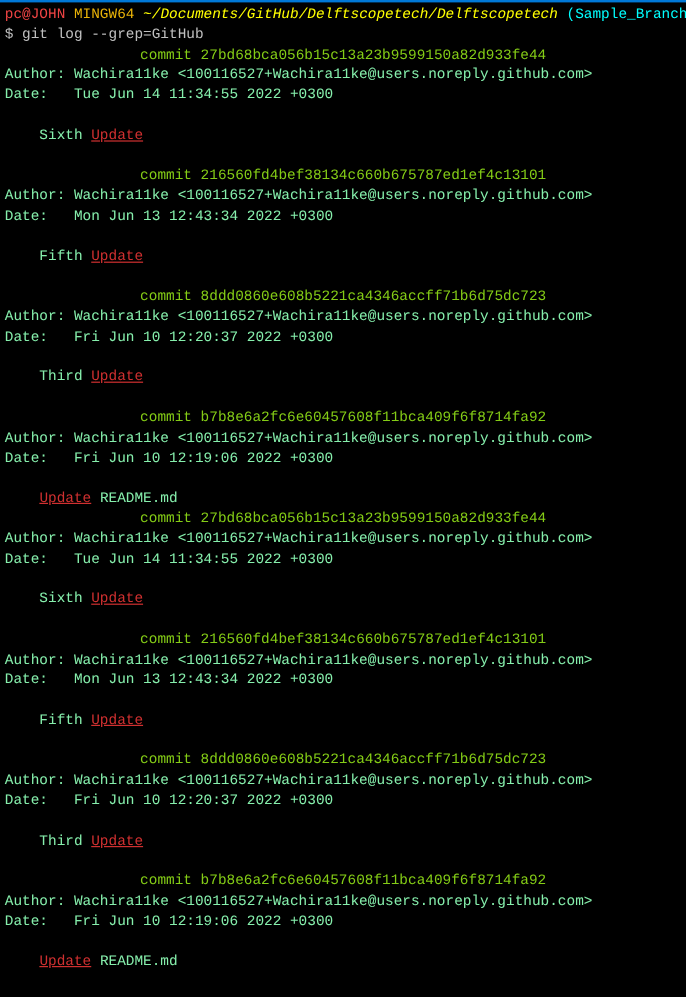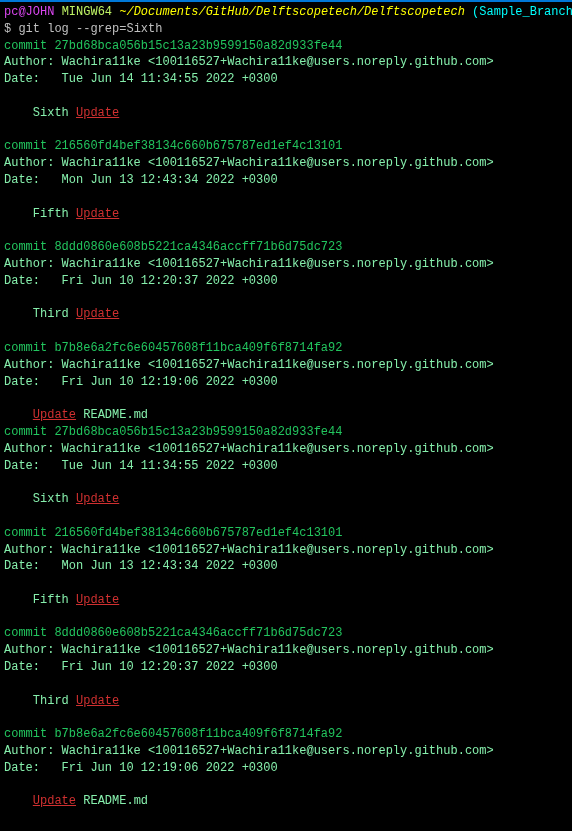--- a/index.html
+++ b/index.html
@@ -10,40 +10,40 @@
     font-size: 12px;
     line-height: 1.4;
     width: 572px;
     height: 831px;
     overflow: hidden;
     border-top: 2px solid #0078d7;
   }
   .terminal {
     padding: 2px 4px;
   }
-  .prompt-user { color: #d946ef; }
-  .prompt-env { color: #bef264; }
+  .prompt-user { color: #ef4444; }
+  .prompt-env { color: #eab308; }
   .prompt-path { color: #ffff00; font-style: italic; }
   .prompt-branch { color: #00ffff; }
   .prompt-dollar { color: #c0c0c0; }
   .cmd { color: #c0c0c0; }
-  .commit-line { color: #22c55e; }
+  .commit-line { color: #84cc16; text-align: center; }
   .white { color: #86efac; }
   .red { color: #d03030; text-decoration: underline; }
   .line { white-space: pre; }
   .blank { height: 1.4em; }
 </style>
 </head>
 <body>
 
 <div class="terminal">
 
   <div class="line"><span class="prompt-user">pc@JOHN</span> <span class="prompt-env">MINGW64</span> <span class="prompt-path">~/Documents/GitHub/Delftscopetech/Delftscopetech</span> <span class="prompt-branch">(Sample_Branch)</span></div>
 
-  <div class="line"><span class="prompt-dollar">$</span> <span class="cmd">git log --grep=Sixth</span></div>
+  <div class="line"><span class="prompt-dollar">$</span> <span class="cmd">git log --grep=GitHub</span></div>
 
   <div class="line commit-line">commit 27bd68bca056b15c13a23b9599150a82d933fe44</div>
   <div class="line white">Author: Wachira11ke &lt;100116527+Wachira11ke@users.noreply.github.com&gt;</div>
   <div class="line white">Date:   Tue Jun 14 11:34:55 2022 +0300</div>
   <div class="blank"></div>
   <div class="line"><span class="white">    Sixth </span><span class="red">Update</span><span class="white"></span></div>
   <div class="blank"></div>
 
   <div class="line commit-line">commit 216560fd4bef38134c660b675787ed1ef4c13101</div>
   <div class="line white">Author: Wachira11ke &lt;100116527+Wachira11ke@users.noreply.github.com&gt;</div>

